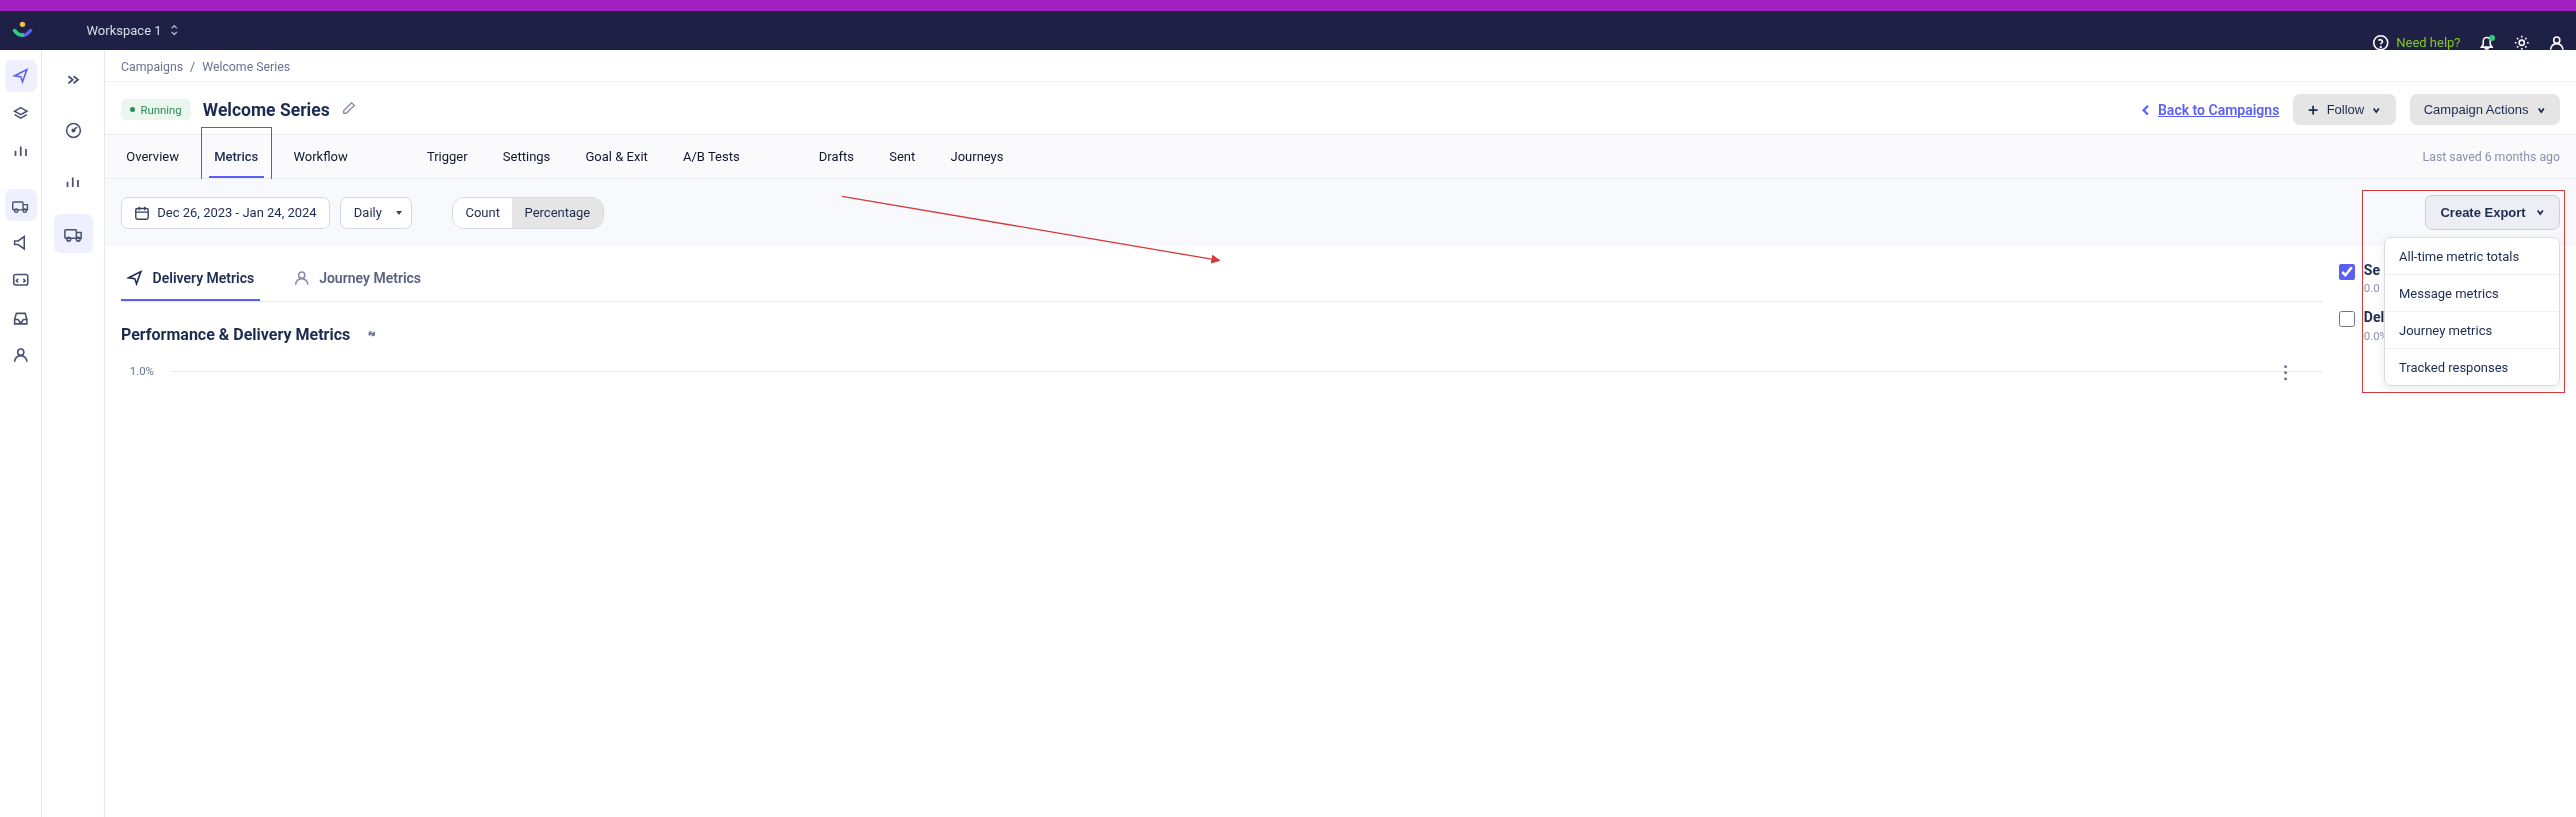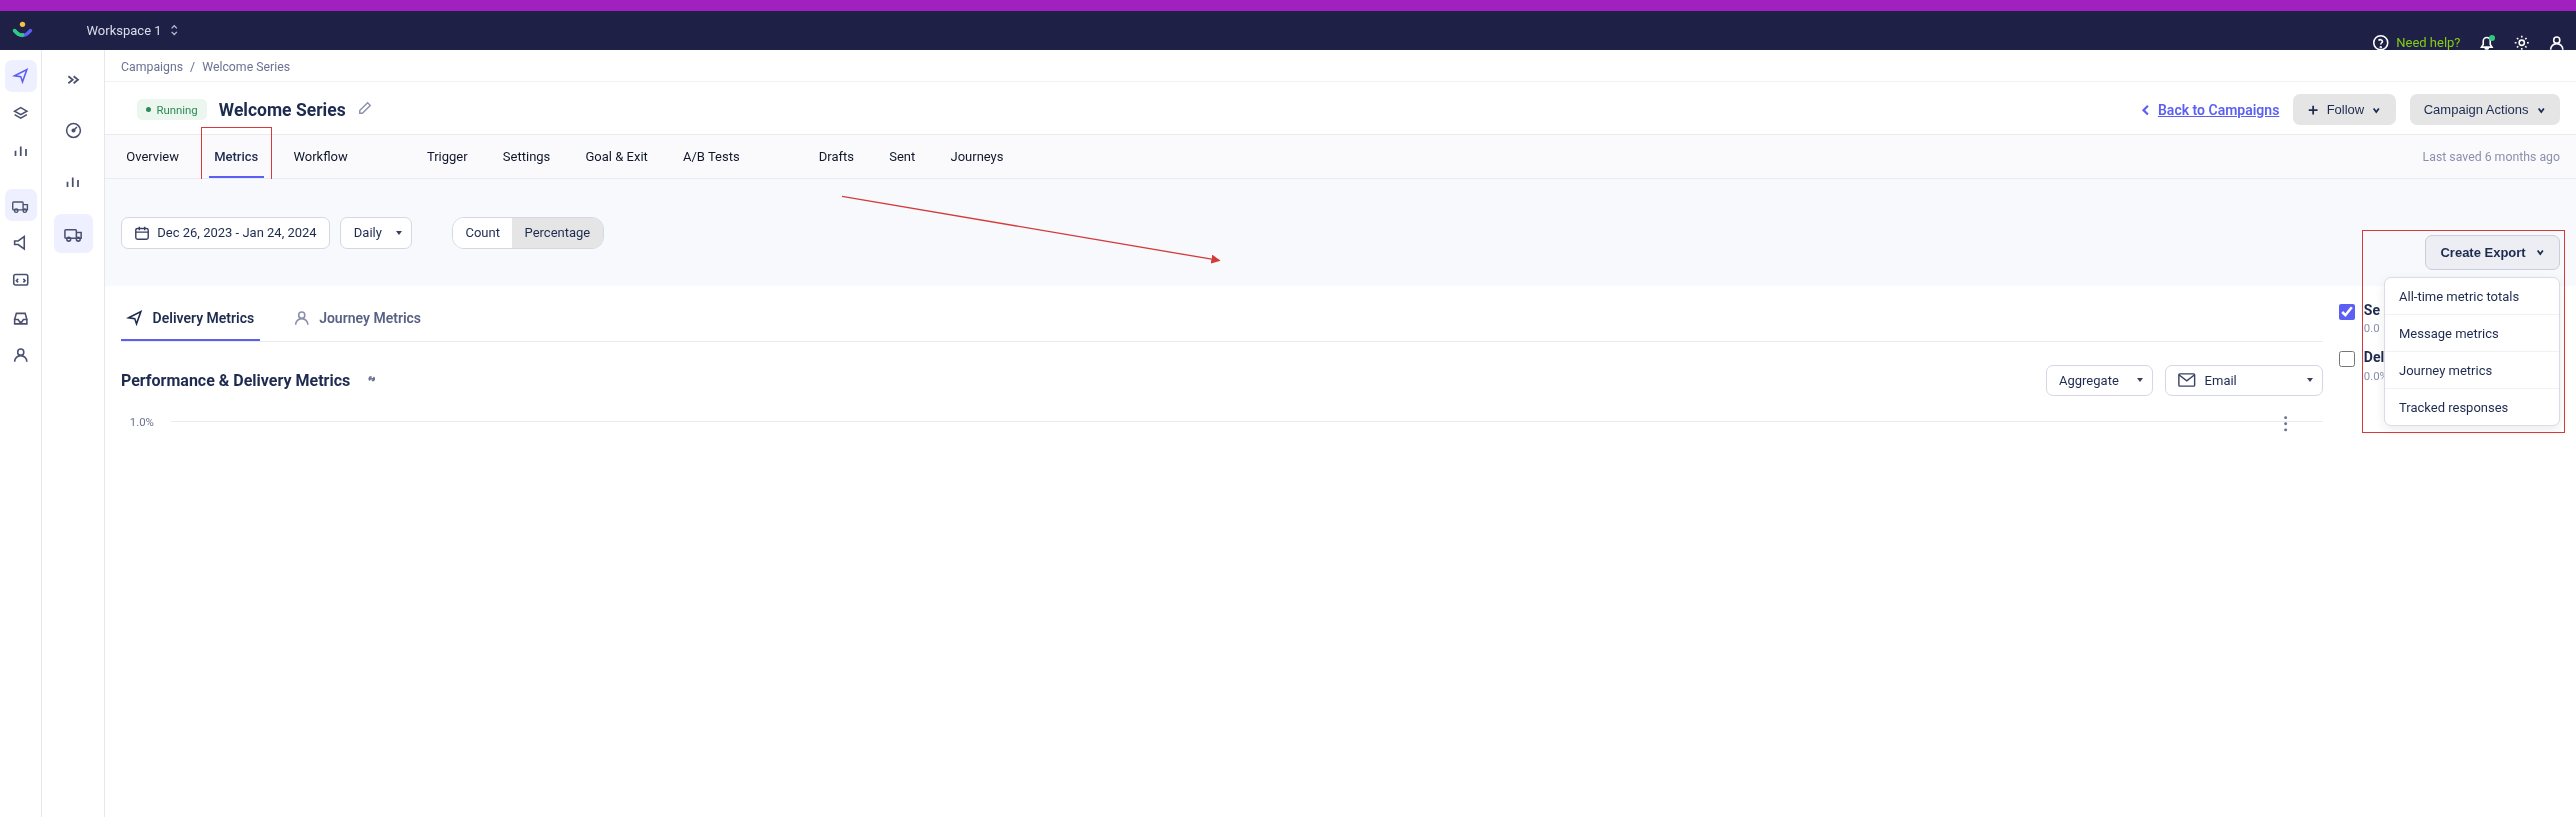--- a/index.html
+++ b/index.html
@@ -143,21 +143,20 @@
     .campaign-header {
       display: flex;
       align-items: center;
       justify-content: space-between;
       padding: 12.3px 16px 8.8px 16px;
     }
     .campaign-left {
       display: flex;
       align-items: center;
       gap: 12.3px;
-      margin-left: 16px;
     }
     .status-badge {
       background: #eaf6ee;
       color: #2e8b57;
       font-size: 11.4px;
       padding: 3.5px 8.8px;
       border-radius: 5.3px;
       display: flex;
       align-items: center;
       gap: 5.3px;
@@ -287,21 +286,20 @@
       padding: 7px 12.3px;
       font-size: 13px;
       background: #fff;
       cursor: pointer;
     }
     .toggle-opt.active {
       background: #e5e5e5;
     }
     .export-wrapper {
       position: relative;
-      margin-top: 40px;
     }
     .export-btn {
       display: inline-flex;
       align-items: center;
       gap: 8.8px;
       padding: 8.8px 14px;
       border: 0.9px solid #c9ccdc;
       border-radius: 7px;
       background: #edeef4;
       font-size: 13px;
@@ -738,36 +736,20 @@
 
         <div class="metrics-header">
           <div class="metrics-title-row">
             <span class="metrics-title">Performance &amp; Delivery Metrics</span>
             <span>
               <svg width="17.5" height="17.5" viewBox="0 0 20 20" fill="none" stroke="#6a7290" stroke-width="1.8">
                   <path d="M8 12 A3 3 0 0 1 8 8 L10 8 M12 8 A3 3 0 0 1 12 12 L10 12 M8 10 H12"></path>
                 </svg>
             </span>
           </div>
-          <div class="metrics-controls">
-            <div class="metrics-select">
-              <span>Aggregate</span>
-              <span class="caret-down"></span>
-            </div>
-            <div class="metrics-select" style="min-width:158px;">
-              <span class="icon-label">
-                <svg width="17.5" height="14" viewBox="0 0 20 16" fill="none" stroke="#3a4062" stroke-width="1.6">
-                    <rect x="1" y="1" width="18" height="14" rx="1"></rect>
-                    <path d="M1 2 L10 9 L19 2"></path>
-                  </svg>
-                <span>Email</span>
-              </span>
-              <span class="caret-down"></span>
-            </div>
-          </div>
         </div>
 
         <div class="chart-placeholder">
           <div class="chart-yaxis">
             <span>1.0%</span>
             <div class="chart-line"></div>
           </div>
           <div class="kebab-icon">
             <svg width="5.3" height="17.5" viewBox="0 0 6 20" fill="#6a7290">
                 <circle cx="3" cy="3" r="1.7"></circle>

